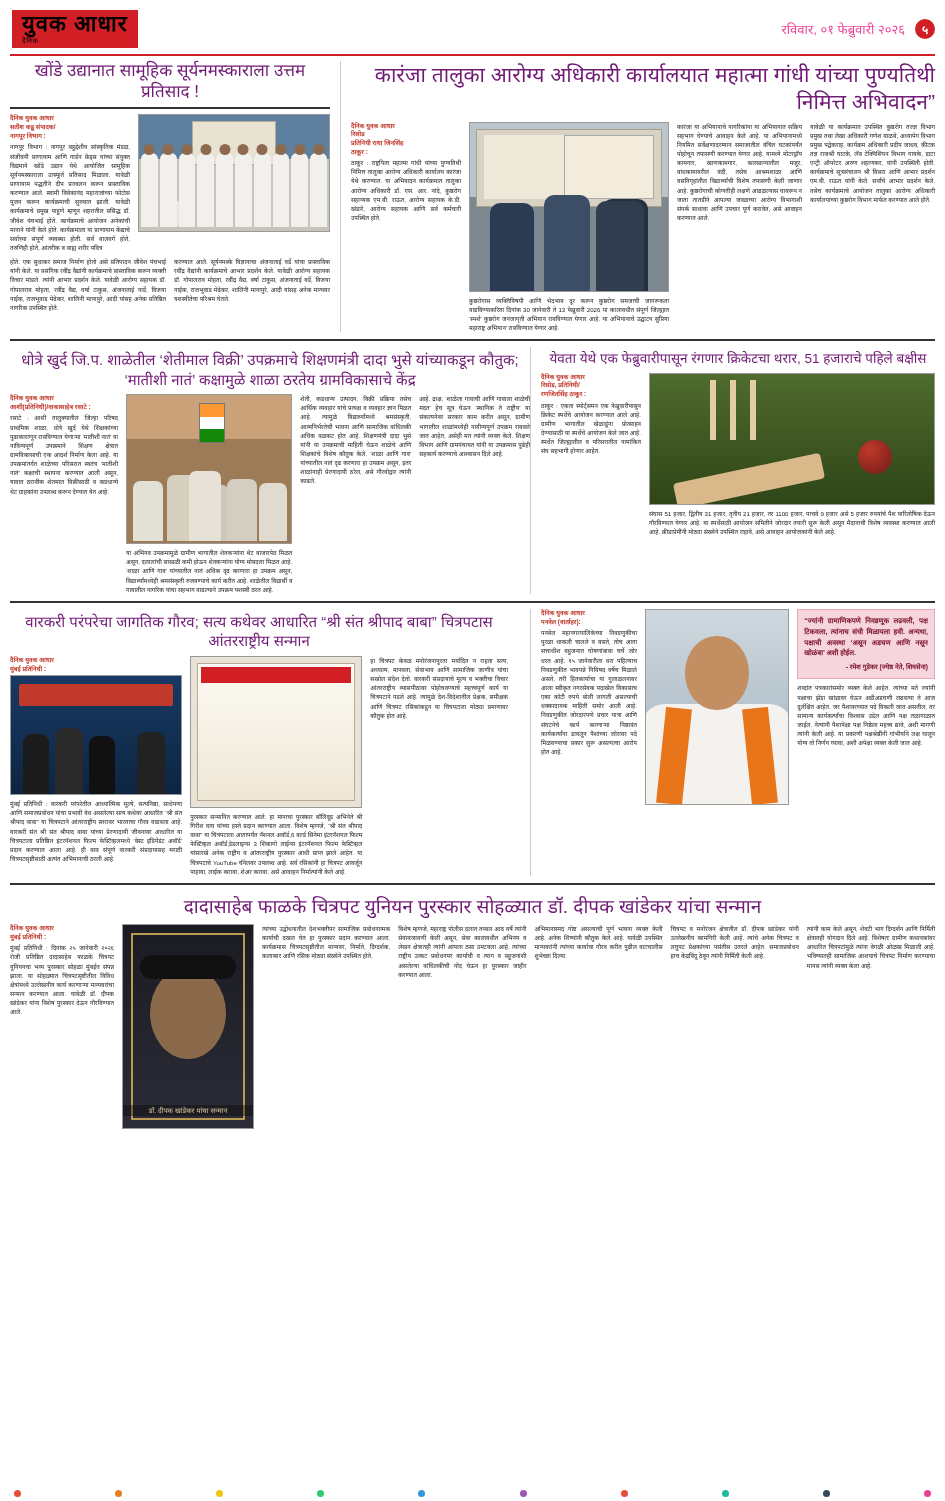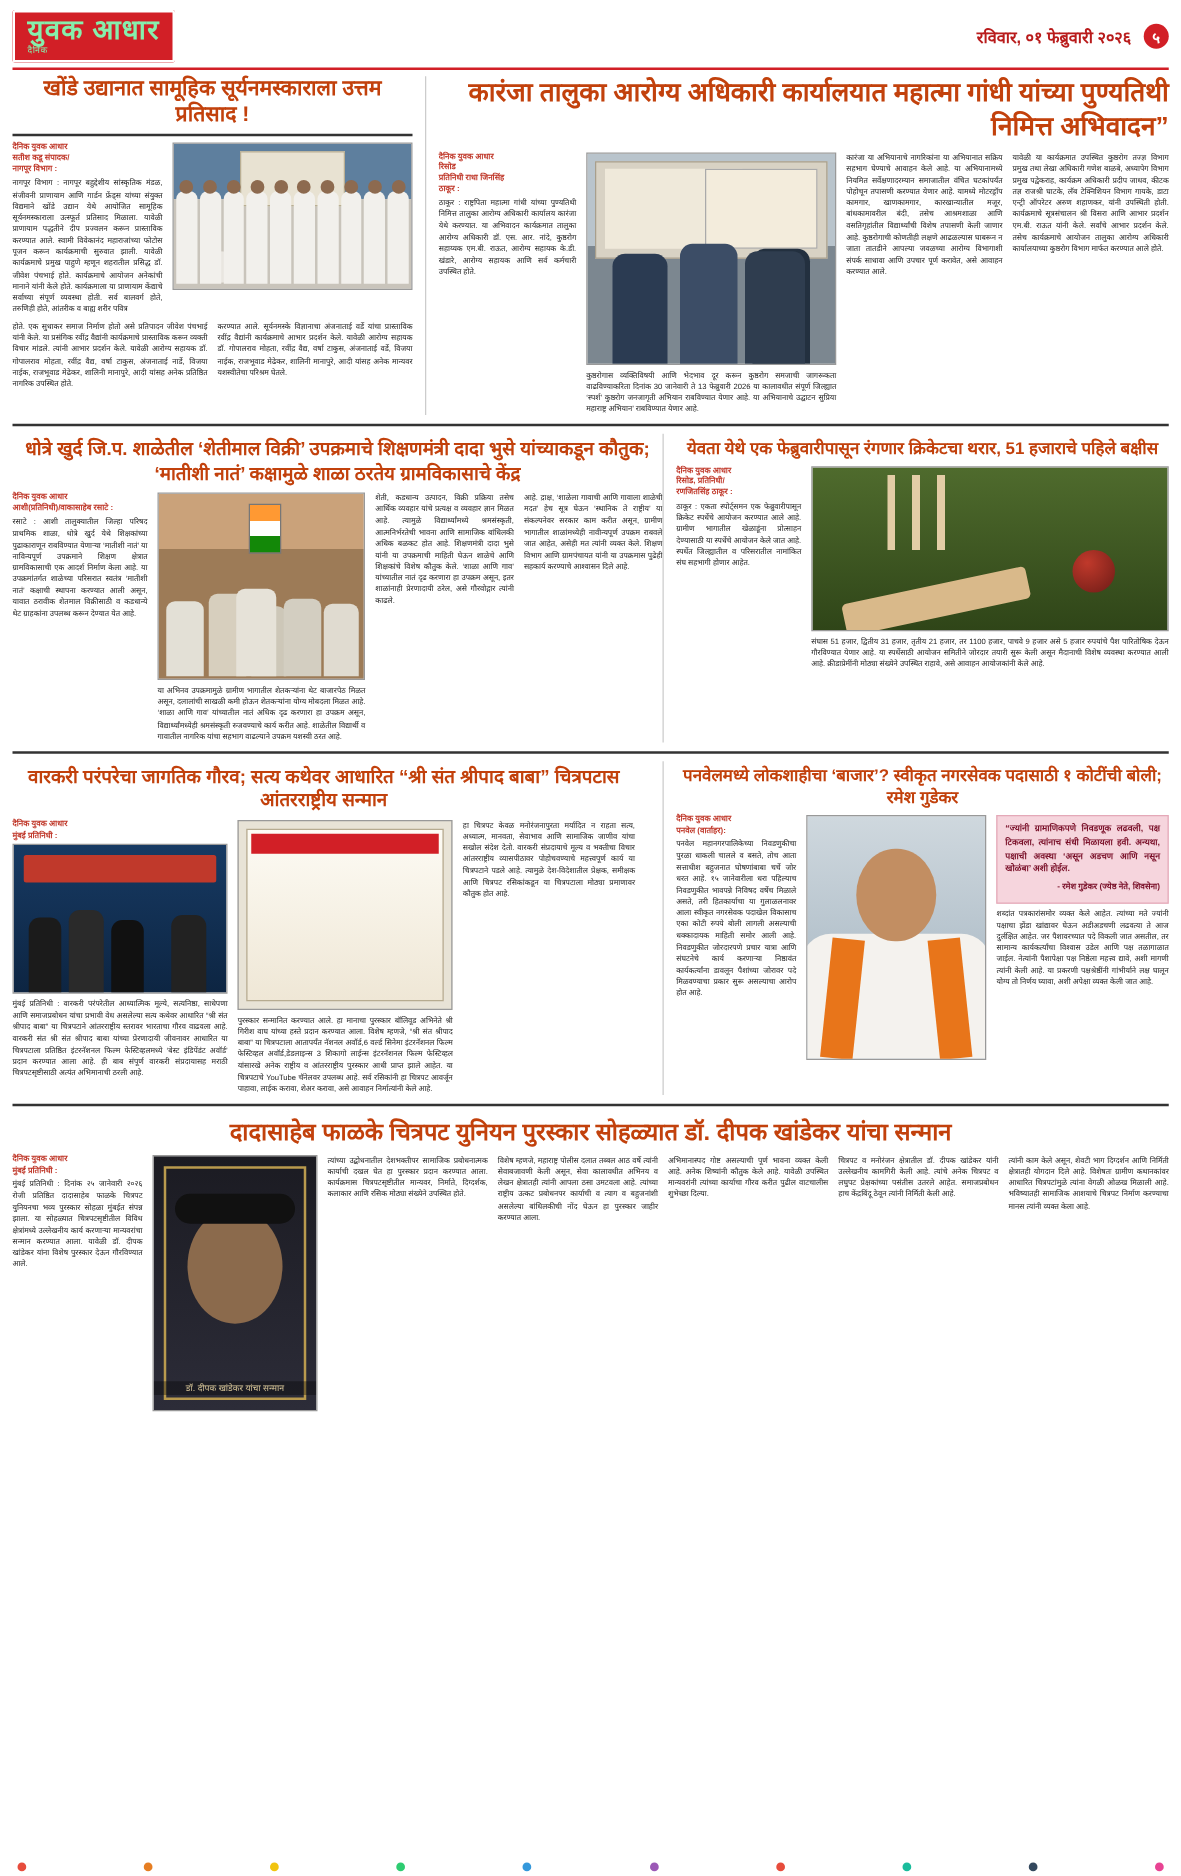--- a/index.html
+++ b/index.html
@@ -24,43 +24,43 @@
   .masthead {
     display: flex;
     align-items: center;
     justify-content: space-between;
     border-bottom: 2px solid #d21f26;
     padding-bottom: 4px;
     margin-bottom: 5px;
   }
   .logo-box {
     background: #d21f26;
-    color: #86efac;
+    color: #000000;
     font-weight: bold;
     font-size: 22px;
     letter-spacing: 1px;
     padding: 5px 12px 6px 12px;
     border-radius: 2px;
     box-shadow: inset 0 0 0 2px #fff;
     line-height: 1;
   }
   .logo-box .logo-sub { display:block; font-size:7px; font-weight:normal; letter-spacing:0.5px; margin-top:2px;}
   .masthead-right { display:flex; align-items:center; gap:10px; }
-  .date-line { font-size: 13px; font-weight: bold; color:#b91c1c; }
+  .date-line { font-size: 13px; font-weight: normal; color:#ec4899; }
   .page-num {
     background:#d21f26; color:#fff; font-size:12px; font-weight:bold;
     width:20px; height:20px; border-radius:50%;
     display:flex; align-items:center; justify-content:center;
   }
 
   
   .hl {
-    font-weight: bold;
+    font-weight: normal;
     line-height: 1.22;
-    color:#c2410c;
+    color:#701a75;
   }
   .byline {
     font-size: 6.4px;
     font-weight: bold;
     color: #c0392b;
     line-height: 1.35;
     margin-bottom: 2px;
   }
   .body-txt {
     font-size: 6.1px;
@@ -361,21 +361,20 @@
             <div class="inner"></div>
             <div class="redstrip"></div>
           </div>
           <div class="body-txt">पुरस्कार सन्मानित करण्यात आले. हा मानाचा पुरस्कार बॉलिवूड अभिनेते श्री गिरीश वाघ यांच्या हस्ते प्रदान करण्यात आला. विशेष म्हणजे, “श्री संत श्रीपाद बाबा” या चित्रपटाला आतापर्यंत नॅशनल अवॉर्ड,6 वर्ल्ड सिनेमा इंटरनॅशनल फिल्म फेस्टिव्हल अवॉर्ड,डेडलाइन्स 3 शिकागो लाईन्स इंटरनॅशनल फिल्म फेस्टिव्हल यांसारखे अनेक राष्ट्रीय व आंतरराष्ट्रीय पुरस्कार आधी प्राप्त झाले आहेत. या चित्रपटाचे YouTube चॅनेलवर उपलब्ध आहे. सर्व रसिकांनी हा चित्रपट आवर्जून पाहावा, लाईक करावा, शेअर करावा, असे आवाहन निर्मात्यांनी केले आहे.</div>
         </div>
         <div class="col body-txt">हा चित्रपट केवळ मनोरंजनापुरता मर्यादित न राहता सत्य, अध्यात्म, मानवता, सेवाभाव आणि सामाजिक जाणीव यांचा सखोल संदेश देतो. वारकरी संप्रदायाचे मूल्य व भक्तीचा विचार आंतरराष्ट्रीय व्यासपीठावर पोहोचवण्याचे महत्त्वपूर्ण कार्य या चित्रपटाने पडले आहे. त्यामुळे देश-विदेशातील प्रेक्षक, समीक्षक आणि चित्रपट रसिकांकडून या चित्रपटाला मोठ्या प्रमाणावर कौतुक होत आहे.</div>
       </div>
     </div>
 
     <div style="flex:1; border-left:1px solid #ccc; padding-left:10px">
-      <div class="hl sec-hl sec-hl-sm">पनवेलमध्ये लोकशाहीचा ‘बाजार’? स्वीकृत नगरसेवक पदासाठी १ कोटींची बोली; रमेश गुडेकर</div>
       <div class="cols3">
         <div class="col" style="max-width:96px">
           <div class="byline" style="white-space:pre-line">दैनिक युवक आधार
 पनवेल (वार्ताहर):</div>
           <div class="body-txt">पनवेल महानगरपालिकेच्या निवडणुकीचा पुरळा धाकली चालले व बसते, तोच आता सत्ताधीश बहुजनात घोषणांबाबा चर्चे जोर धरत आहे. १५ जानेवारीला धरा पहिल्याच निवडणुकीत भावपन्ने निविषद वर्षेच मिळाले असते, तरी हितकार्याचा या गुलाळलनावर आला स्वीकृत नगरसेवक पदाखेल विकासाच एका कोटी रुपये बोली लागली असल्याची धक्कादायक माहिती समोर आली आहे. निवडणुकीत जोरदारपणे प्रचार यात्रा आणि संघटनेचे कार्य करणाऱ्या निष्ठावंत कार्यकर्त्यांना डावलून पैशांच्या जोरावर पदे मिळवण्याचा प्रकार सुरू असल्याचा आरोप होत आहे.</div>
         </div>
         <div class="col" style="flex:1.1">
           <div class="photo ph-portrait">
             <div class="body"></div>
             <div class="scarf-l"></div>

